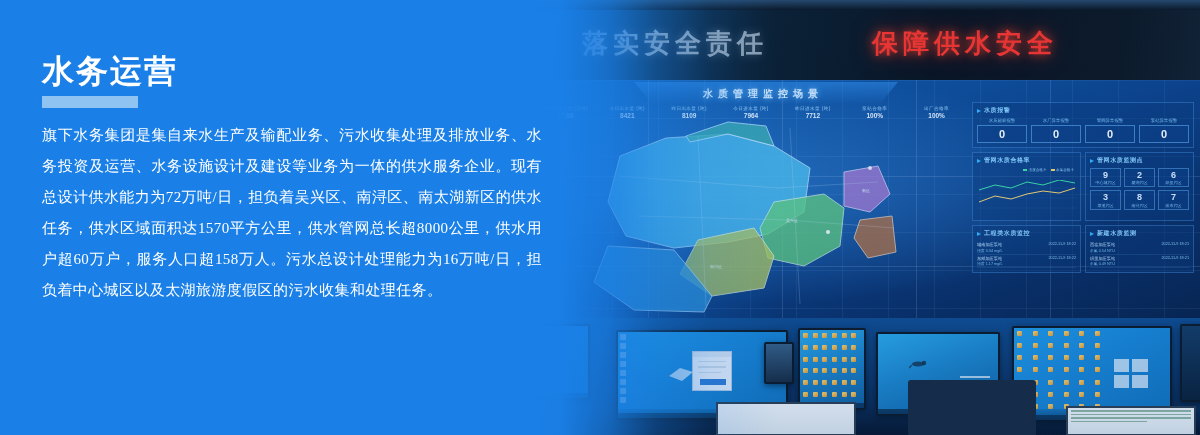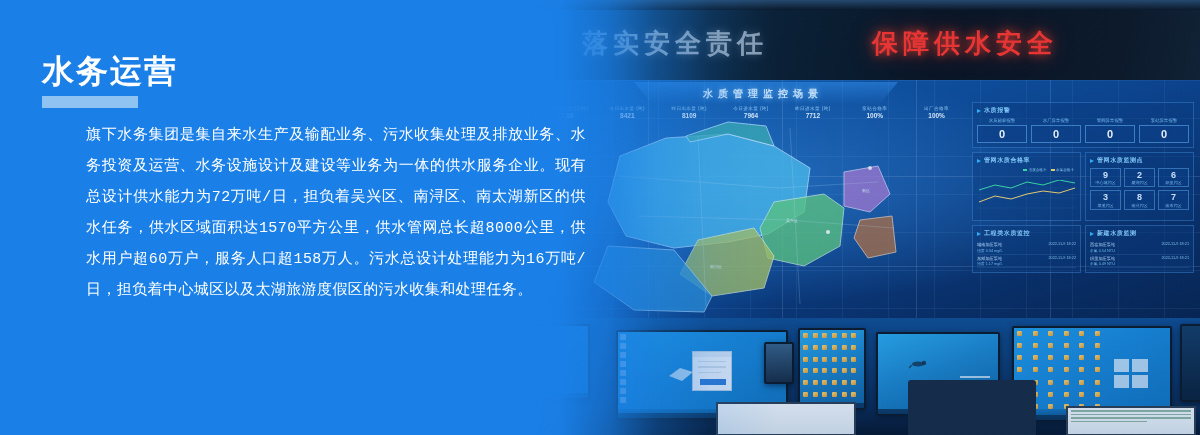--- a/index.html
+++ b/index.html
@@ -165,22 +165,21 @@
     font-size:32px; font-weight:700; color:#ffffff; letter-spacing:2px;
     font-family:"DejaVu Sans","Liberation Sans",sans-serif;
   }
   .title-rule {
     position:absolute; left:42px; top:96px; width:96px; height:12px;
     background:#8fc4f2;
   }
   .body-copy {
     position:absolute; left:42px; top:120px; width:500px;
     font-size:15px; line-height:31px; color:#ffffff; letter-spacing:.4px;
-    font-family:Liberation Mono, monospace;
-    margin-left:44px;
+    font-family:Liberation Serif, serif;
   }
   .body-copy p { text-align:justify; }
 </style>
 </head>
 <body>
 
 <div id="stage">
 
   <div class="photo">
 

